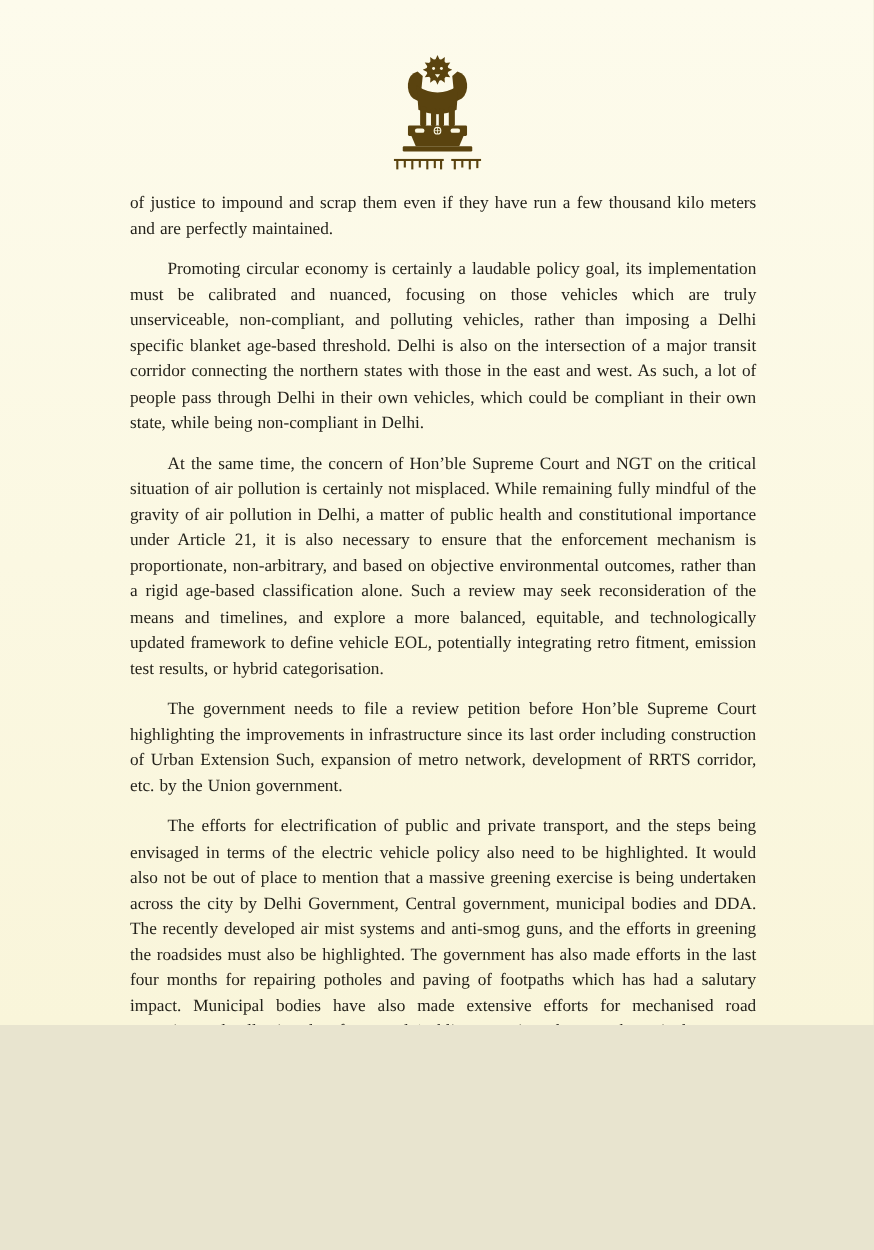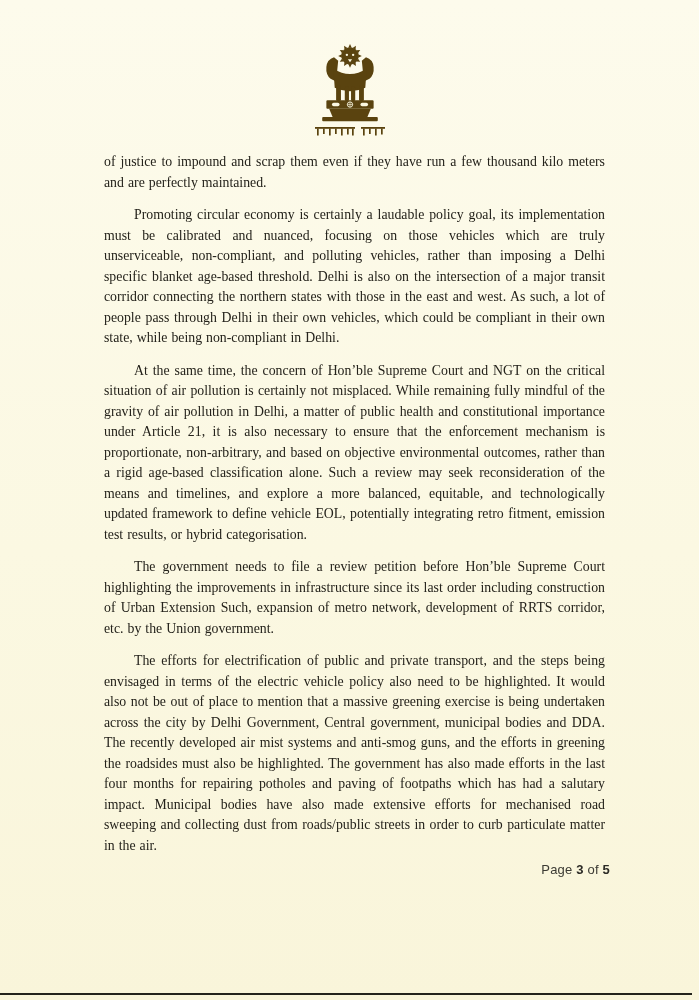--- a/index.html
+++ b/index.html
@@ -3,21 +3,21 @@
 <meta charset="utf-8">
 <style>
   html, body {
     margin: 0;
     padding: 0;
     background: #e8e4cf;
   }
   .page {
     position: relative;
     width: 699px;
-    height: 1000px;
+    height: 820px;
     margin: 0 auto;
     background: linear-gradient(180deg, #fdfbec 0%, #fbf8e2 55%, #f9f5da 100%);
     overflow: hidden;
     font-family: "Liberation Serif", serif;
   }
   
   .emblem {
     position: absolute;
     top: 42px;
     left: 0;

